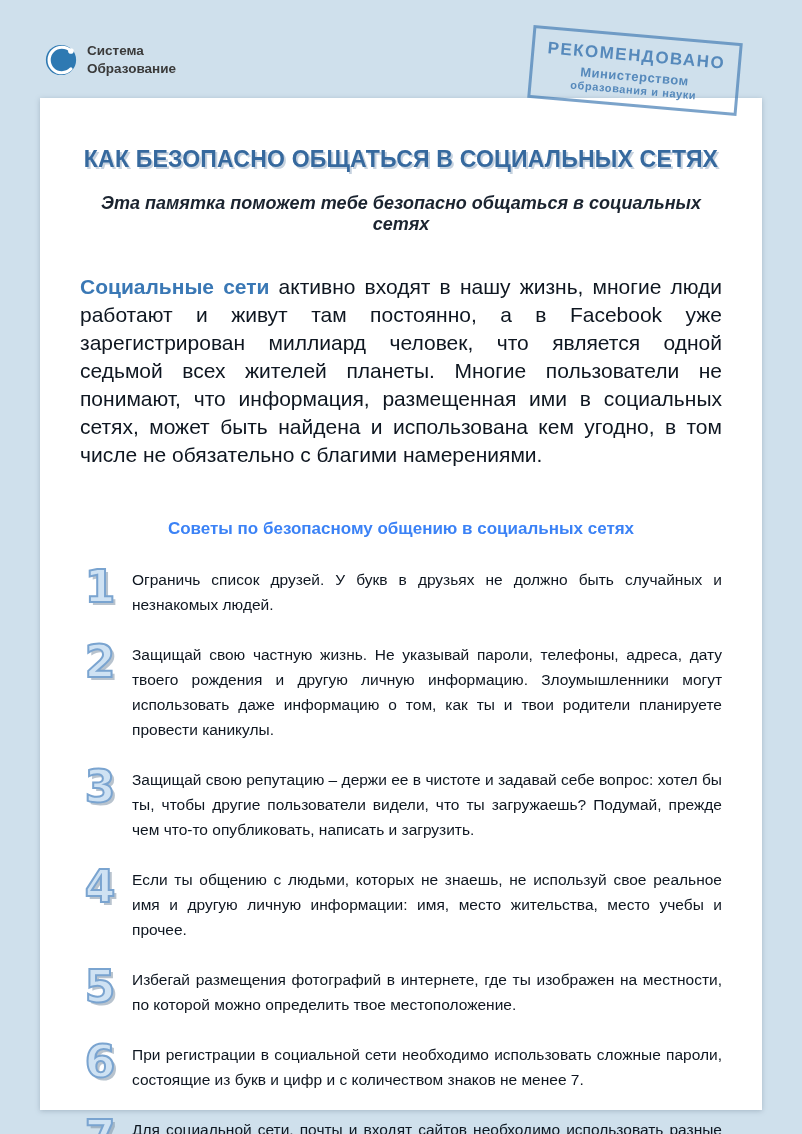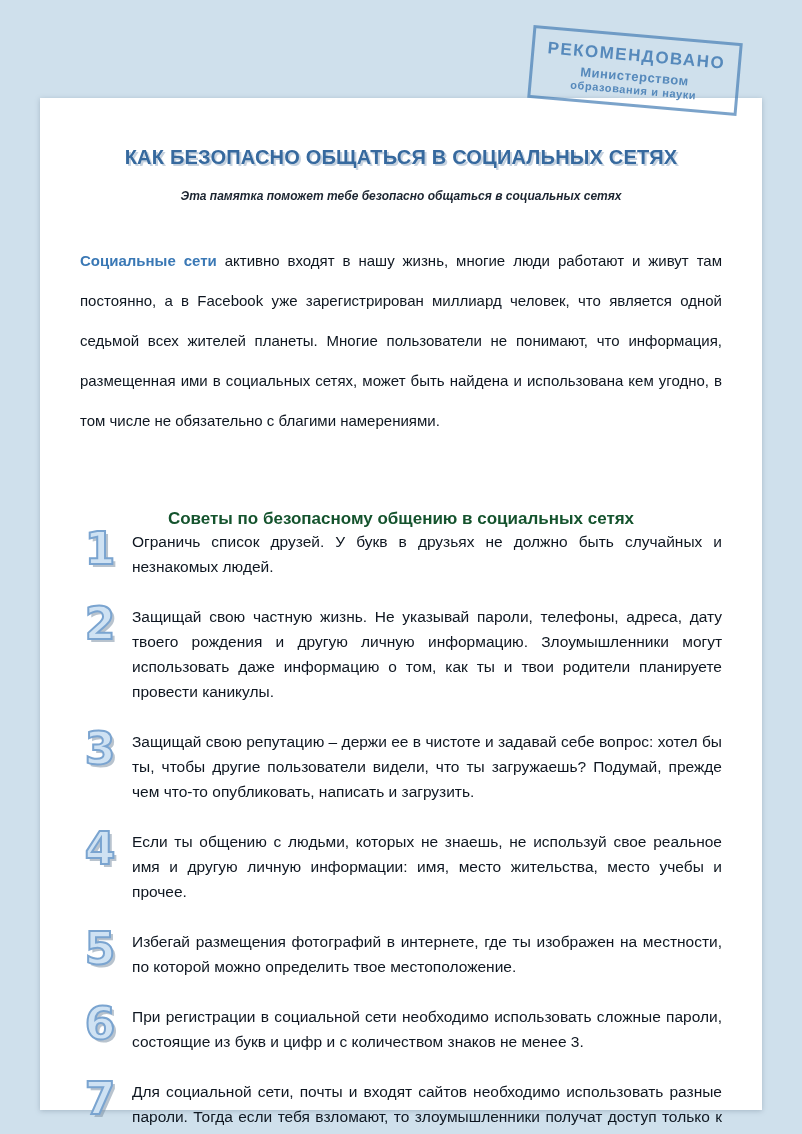--- a/index.html
+++ b/index.html
@@ -16,40 +16,53 @@
            border:3px solid rgba(77,131,184,.8); padding:9px 13px 8px; text-align:center;
            opacity:.93; z-index:2; background:rgba(255,255,255,0.0); }
   .stamp-line1 { font-size:17px; font-weight:bold; letter-spacing:1.5px; }
   .stamp-line2 { font-size:13px; font-weight:bold; margin-top:3px; letter-spacing:.5px; }
   .stamp-line3 { font-size:11px; font-weight:bold; letter-spacing:.6px; }
 
   
   .card { position:absolute; left:40px; top:98px; width:722px; height:1012px; background:#ffffff;
           box-shadow:0 1px 5px rgba(90,110,130,.35); padding:48px 40px 30px; }
 
-  .doc-title { text-align:center; color:#36699e; font-size:20px; font-weight:bold; letter-spacing:.2px;
+  .doc-title { text-align:center; color:#36699e; font-size:23px; font-weight:bold; letter-spacing:.2px;
                text-shadow:2px 2px 0 rgba(151,173,196,.55); margin-bottom:20px; }
-  .doc-subtitle { text-align:center; font-style:italic; font-weight:bold; font-size:12px; color:#1b2430;
+  .doc-subtitle { text-align:center; font-style:italic; font-weight:bold; font-size:18px; color:#1b2430;
                   margin-bottom:38px; }
-  .intro { font-size:15px; line-height:40px; text-align:justify; color:#0e1620; margin-bottom:68px; }
+  .intro { font-size:21px; line-height:28px; text-align:justify; color:#0e1620; margin-bottom:50px; }
   .intro .lead { color:#3a78b5; font-weight:bold; }
-  .section-heading { text-align:center; color:#14532d; font-size:17px; font-weight:bold; }
+  .section-heading { text-align:center; color:#3b82f6; font-size:17px; font-weight:bold; margin-bottom:28px; }
 
   .tips { display:flex; flex-direction:column; gap:25px; }
   .tip { display:flex; gap:12px; }
   .tip-number { flex:0 0 40px; font-size:44px; line-height:40px; font-weight:bold; color:#cfe2f3;
                 -webkit-text-stroke:2px #7aa4d0; text-shadow:3px 3px 0 rgba(125,145,165,.55);
                 text-align:center; font-family:"DejaVu Sans",sans-serif; }
   .tip-text { flex:1; font-size:15.5px; line-height:25px; text-align:justify; color:#0e1620; }
 </style>
 </head>
 <body>
 
 <div class="page">
 
+  <div class="logo">
+    <span class="logo-icon">
+      <svg viewBox="0 0 36 36" width="34" height="34">
+        <circle cx="18" cy="18" r="16" fill="#2e79b2"></circle>
+        <path d="M28.5 8.5 A13.5 13.5 0 1 0 28.5 27.5" fill="none" stroke="#ffffff" stroke-width="3.4" stroke-linecap="round"></path>
+        <circle cx="28.5" cy="8.5" r="3" fill="#ffffff"></circle>
+      </svg>
+    </span>
+    <span class="logo-text">
+      <span>Система</span><br>
+      <span>Образование</span>
+    </span>
+  </div>
 
   <div class="stamp">
     <div class="stamp-line1">РЕКОМЕНДОВАНО</div>
     <div class="stamp-line2">Министерством</div>
     <div class="stamp-line3">образования и науки</div>
   </div>
 
   <div class="card">
 
     <h1 class="doc-title">КАК БЕЗОПАСНО ОБЩАТЬСЯ В СОЦИАЛЬНЫХ СЕТЯХ</h1>
@@ -82,21 +95,21 @@
         <div class="tip-text">Если ты общению с людьми, которых не знаешь, не используй свое реальное имя и другую личную информации: имя, место жительства, место учебы и прочее.</div>
       </div>
 
       <div class="tip">
         <div class="tip-number">5</div>
         <div class="tip-text">Избегай размещения фотографий в интернете, где ты изображен на местности, по которой можно определить твое местоположение.</div>
       </div>
 
       <div class="tip">
         <div class="tip-number">6</div>
-        <div class="tip-text">При регистрации в социальной сети необходимо использовать сложные пароли, состоящие из букв и цифр и с количеством знаков не менее 3.</div>
+        <div class="tip-text">При регистрации в социальной сети необходимо использовать сложные пароли, состоящие из букв и цифр и с количеством знаков не менее 7.</div>
       </div>
 
       <div class="tip">
         <div class="tip-number">7</div>
         <div class="tip-text">Для социальной сети, почты и входят сайтов необходимо использовать разные пароли. Тогда если тебя взломают, то злоумышленники получат доступ только к одному месту, а не во всем сразу.</div>
       </div>
 
     </div>
   </div>
 </div>

